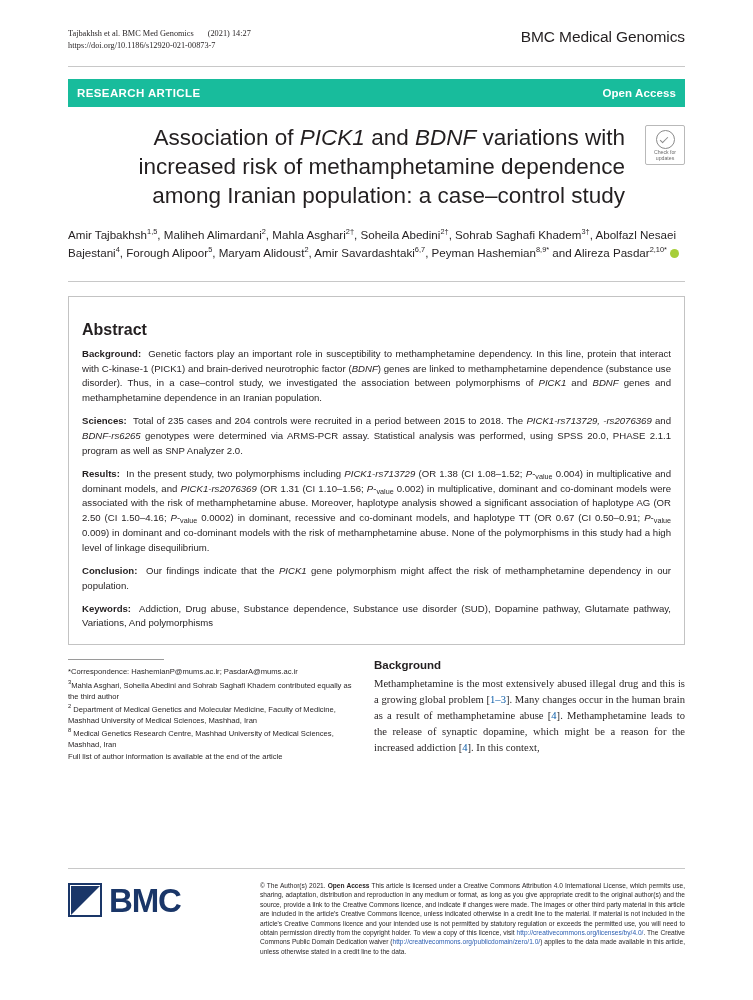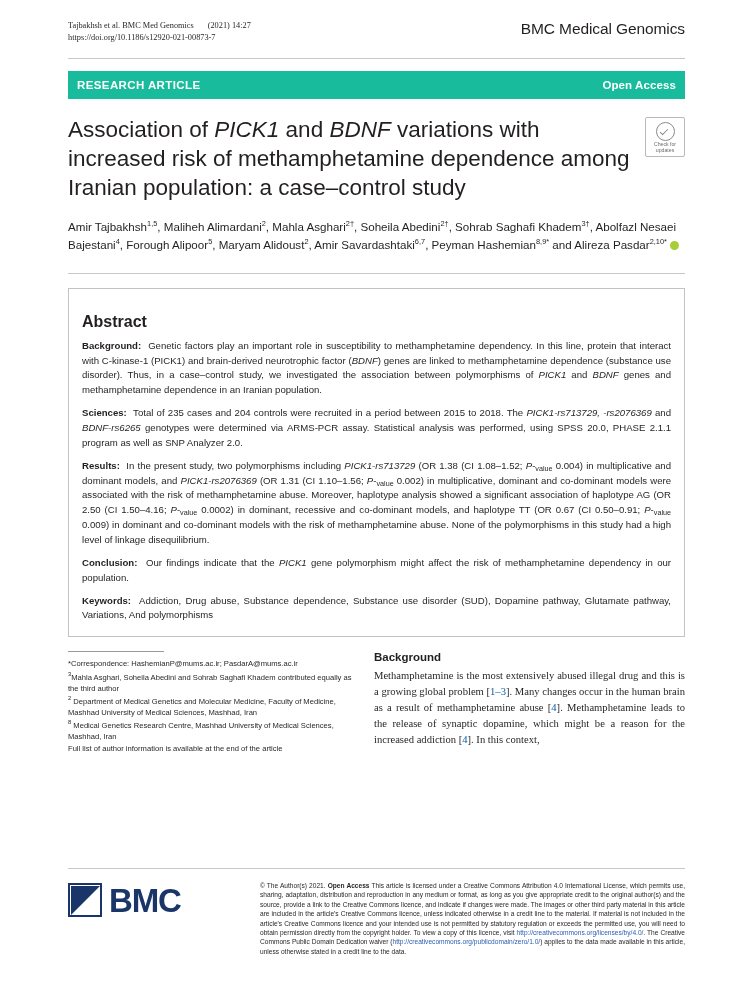--- a/index.html
+++ b/index.html
@@ -15,21 +15,21 @@
     width: 753px;
     height: 1000px;
     background: #ffffff;
     overflow: hidden;
     box-sizing: border-box;
   }
   .inner {
     position: absolute;
     left: 68px;
     right: 68px;
-    top: 20px;
+    top: 28px;
   }
 
   
   .top-header {
     display: flex;
     justify-content: space-between;
     align-items: flex-start;
     font-family: "Liberation Sans", sans-serif;
   }
   .citation {
@@ -78,21 +78,22 @@
     position: relative;
     margin-top: 16px;
     padding-right: 48px;
   }
   .title {
     font-family: "Liberation Sans", sans-serif;
     font-size: 22.5px;
     line-height: 1.29;
     color: #231f20;
     font-weight: 400;
-    margin: 0;
+    margin: 12px;
+    text-align: right;
   }
   .title i { font-style: italic; }
 
   .check-updates {
     position: absolute;
     right: 0;
     top: 2px;
     width: 40px;
     height: 40px;
     border: 1px solid #b9b9b9;

